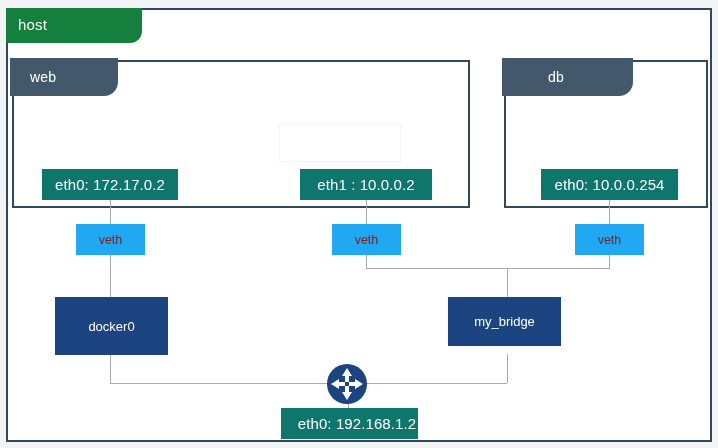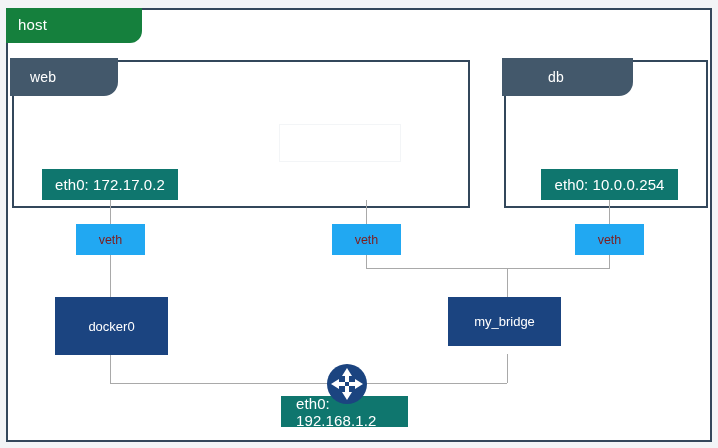--- a/index.html
+++ b/index.html
@@ -185,24 +185,25 @@
   <div class="line-v" style="left:507px; top:268px; height:29px;"></div>
 
   <div class="line-v" style="left:507px; top:354px; height:29px;"></div>
 
   <div class="line-h" style="left:110px; top:383px; width:397px;"></div>
 
   <div class="line-v" style="left:348px; top:383px; height:25px;"></div>
 
   <div class="iface-box" style="left:42px; top:169px; width:136px; height:31px;">eth0: 172.17.0.2</div>
 
+  <div class="iface-box" style="left:300px; top:169px; width:132px; height:31px;">eth1 : 10.0.0.2</div>
 
   <div class="iface-box" style="left:541px; top:169px; width:137px; height:31px;">eth0: 10.0.0.254</div>
 
-  <div class="iface-box" style="left:281px; top:396px; width:127px; height:31px;padding-left:15px;">eth0: 192.168.1.2</div>
+  <div class="iface-box" style="left:281px; top:408px; width:137px; height:31px;padding-left:15px;">eth0: 192.168.1.2</div>
 
   <div class="veth-box" style="left:76px; top:224px; width:69px; height:31px;">veth</div>
   <div class="veth-box" style="left:332px; top:224px; width:69px; height:31px;">veth</div>
   <div class="veth-box" style="left:575px; top:224px; width:69px; height:31px;">veth</div>
 
   <div class="bridge-box" style="left:55px; top:297px; width:113px; height:58px;">docker0</div>
   <div class="bridge-box" style="left:428px; top:297px; width:113px; height:49px;margin-left:20px;">my_bridge</div>
 
   <div class="router-icon">
     <svg width="44" height="44" viewBox="0 0 44 44">

